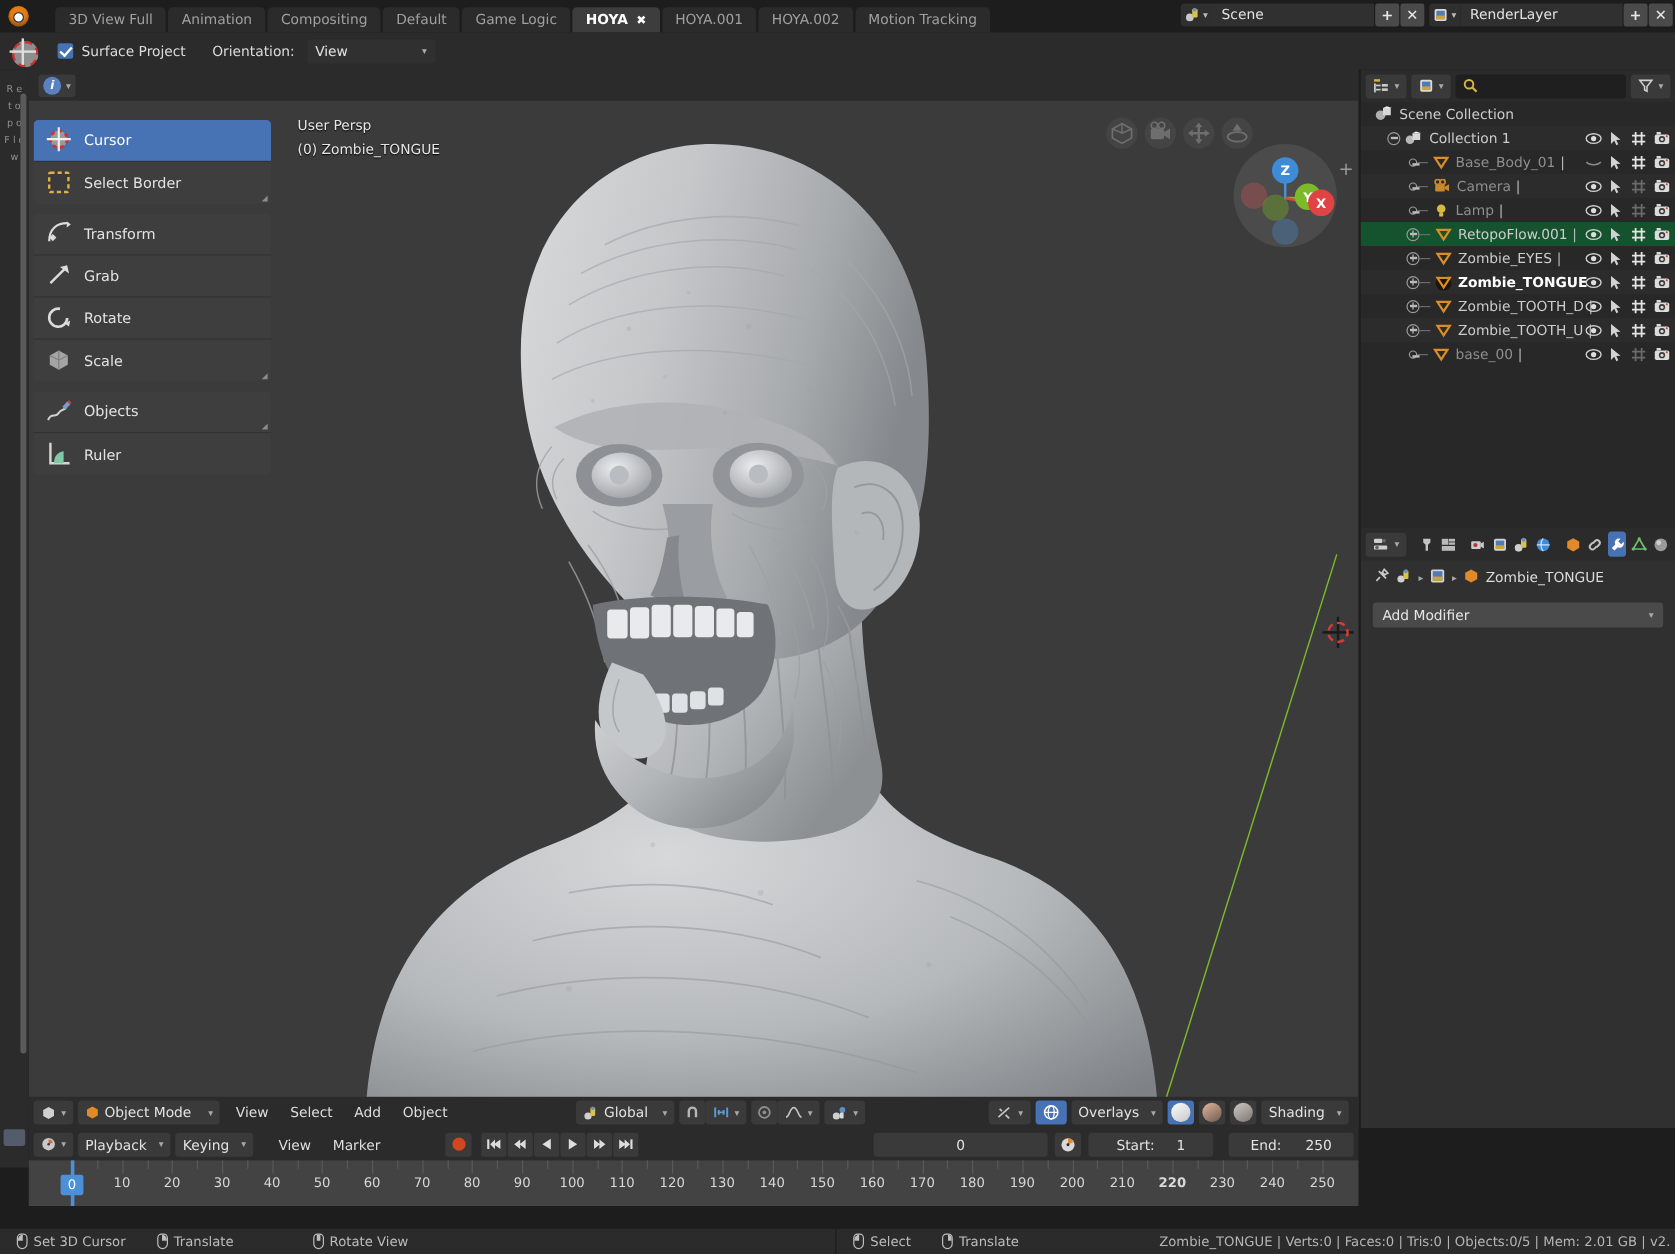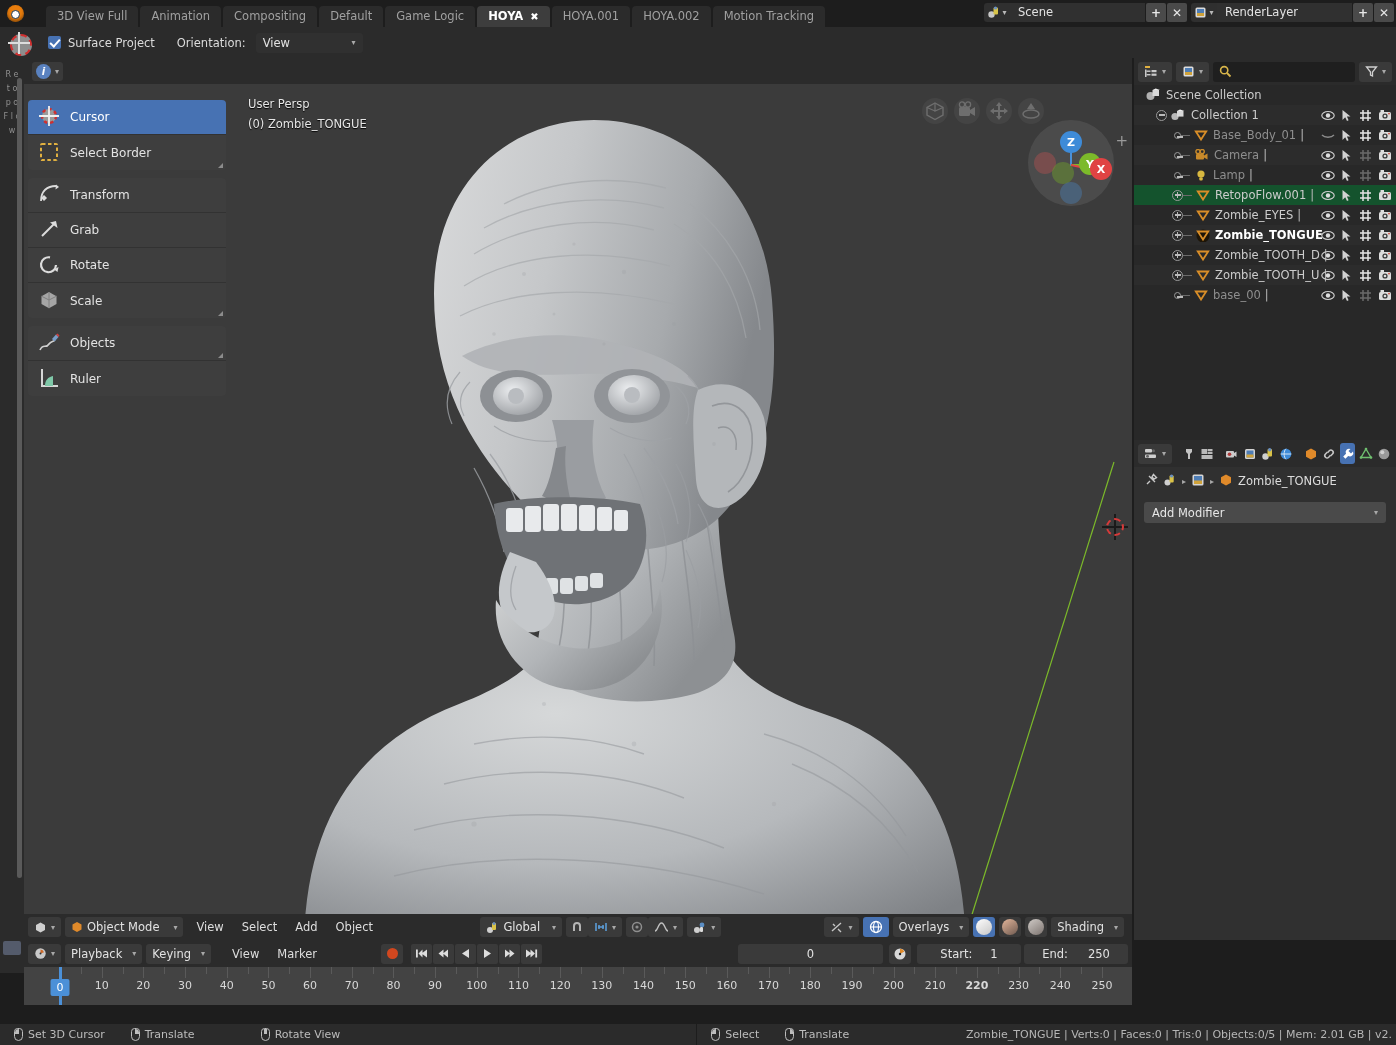--- a/index.html
+++ b/index.html
@@ -662,21 +662,21 @@
         <svg width="14" height="14" viewBox="0 0 14 14">
             <circle cx="7" cy="7" r="5.5" fill="#d8d8d8"></circle>
             <path d="M7 7 L7 1.8 A5.2 5.2 0 0 1 11.4 4.6 Z" fill="#e08a2a"></path>
             <circle cx="7" cy="7" r="1.2" fill="#222"></circle>
           </svg>
       </div>
       <div class="numfield" style="width:104px;gap:18px">
         <span>Start:</span>
         <span>1</span>
       </div>
-      <div class="numfield" style="width:104px;gap:20px;margin-left:3px">
+      <div class="numfield" style="width:104px;gap:20px;margin-left:13px">
         <span>End:</span>
         <span>250</span>
       </div>
     </div>
     <div class="tl-ruler" id="tlruler">
         <div class="tl-tick" style="left: 36px; height: 11px;"></div>
         <div class="tl-tick" style="left: 56.84px; height: 7px;"></div>
         <div class="tl-tick" style="left: 77.68px; height: 11px;"></div>
         <div class="tl-tick" style="left: 98.52px; height: 7px;"></div>
         <div class="tl-tick" style="left: 119.36px; height: 11px;"></div>

